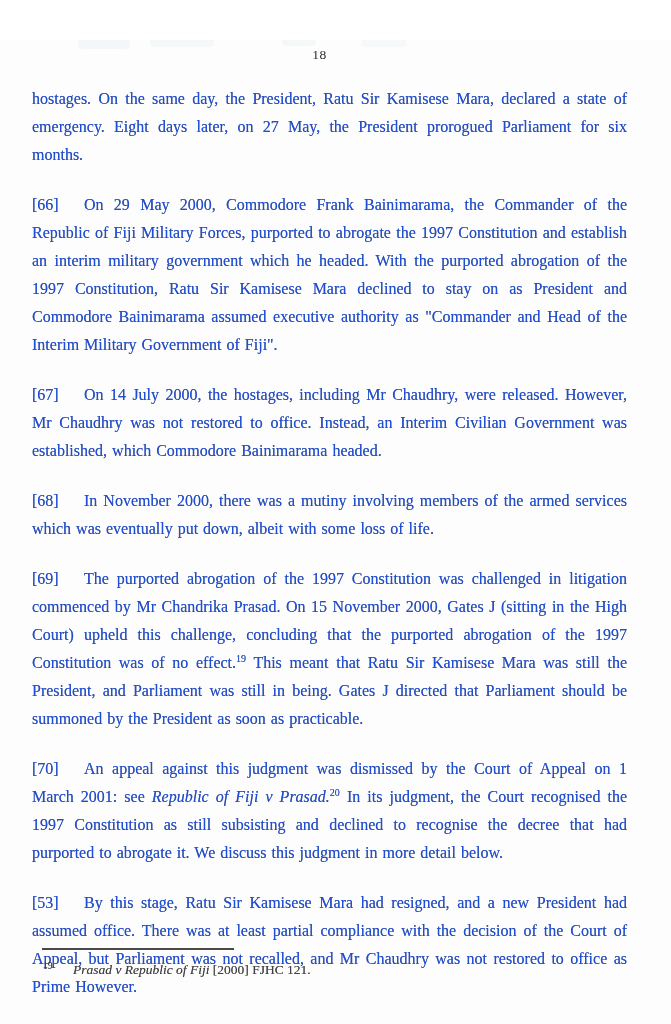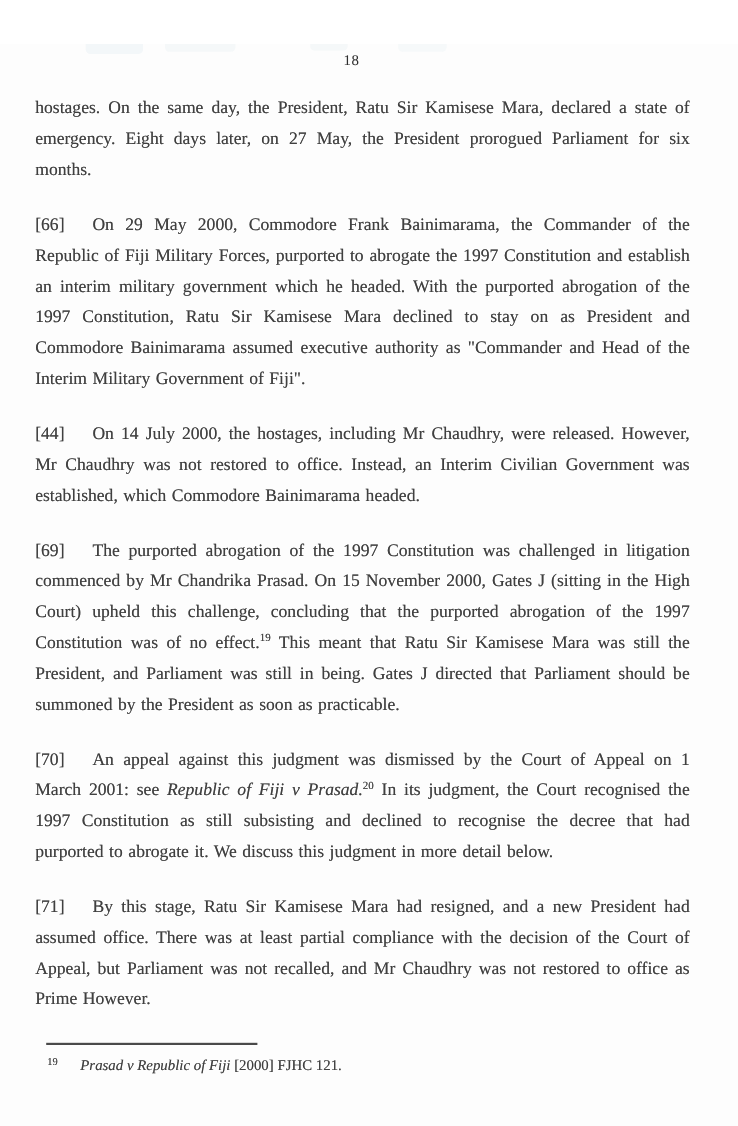--- a/index.html
+++ b/index.html
@@ -41,21 +41,21 @@
   }
 
   .content {
     padding: 0 44px 0 32px; 
   }
 
   .para {
     font-size: 16px;
     line-height: 28px;
     text-align: justify;
-    color: #404040;
+    color: #1d4ed8;
     text-shadow: 0 0 0.5px rgba(30,30,30,0.55);
     margin: 0;
     word-spacing: 1px;
   }
   .para.intro { margin-top: 21px; }
   .para.numbered { margin-top: 22px; }
 
   .para-num {
     display: inline-block;
     width: 52px;
@@ -113,28 +113,29 @@
   <div class="artifact a4"></div>
 
   <div class="page-number">18</div>
 
   <div class="content">
 
     <p class="para intro"><span>hostages.  On the same day, the President, Ratu Sir Kamisese Mara, declared a state of emergency.  Eight days later, on 27 May, the President prorogued Parliament for six months.</span></p>
 
     <p class="para numbered"><span class="para-num">[66]</span><span>On 29 May 2000, Commodore Frank Bainimarama, the Commander of the Republic of Fiji Military Forces, purported to abrogate the 1997 Constitution and establish an interim military government which he headed.  With the purported abrogation of the 1997 Constitution, Ratu Sir Kamisese Mara declined to stay on as President and Commodore Bainimarama assumed executive authority as "Commander and Head of the Interim Military Government of Fiji".</span></p>
 
-    <p class="para numbered"><span class="para-num">[44]</span><span>On 14 July 2000, the hostages, including Mr Chaudhry, were released.  However, Mr Chaudhry was not restored to office.  Instead, an Interim Civilian Government was established, which Commodore Bainimarama headed.</span></p>
+    <p class="para numbered"><span class="para-num">[67]</span><span>On 14 July 2000, the hostages, including Mr Chaudhry, were released.  However, Mr Chaudhry was not restored to office.  Instead, an Interim Civilian Government was established, which Commodore Bainimarama headed.</span></p>
 
+    <p class="para numbered"><span class="para-num">[68]</span><span>In November 2000, there was a mutiny involving members of the armed services which was eventually put down, albeit with some loss of life.</span></p>
 
     <p class="para numbered"><span class="para-num">[69]</span><span>The purported abrogation of the 1997 Constitution was challenged in litigation commenced by Mr Chandrika Prasad.  On 15 November 2000, Gates J (sitting in the High Court) upheld this challenge, concluding that the purported abrogation of the 1997 Constitution was of no effect.</span><sup class="fn-ref">19</sup><span> This meant that Ratu Sir Kamisese Mara was still the President, and Parliament was still in being.  Gates J directed that Parliament should be summoned by the President as soon as practicable.</span></p>
 
     <p class="para numbered"><span class="para-num">[70]</span><span>An appeal against this judgment was dismissed by the Court of Appeal on 1 March 2001: see </span><span class="case-italic">Republic of Fiji v Prasad.</span><sup class="fn-ref">20</sup><span> In its judgment, the Court recognised the 1997 Constitution as still subsisting and declined to recognise the decree that had purported to abrogate it.  We discuss this judgment in more detail below.</span></p>
 
-    <p class="para numbered"><span class="para-num">[71]</span><span>By this stage, Ratu Sir Kamisese Mara had resigned, and a new President had assumed office.  There was at least partial compliance with the decision of the Court of Appeal, but Parliament was not recalled, and Mr Chaudhry was not restored to office as Prime However.</span></p>
+    <p class="para numbered"><span class="para-num">[53]</span><span>By this stage, Ratu Sir Kamisese Mara had resigned, and a new President had assumed office.  There was at least partial compliance with the decision of the Court of Appeal, but Parliament was not recalled, and Mr Chaudhry was not restored to office as Prime However.</span></p>
 
   </div>
 
   <div class="footnotes">
     <div class="fn-rule"></div>
     <div class="fn-row"><span class="fn-num">19</span><span class="fn-case">Prasad v Republic of Fiji</span><span class="fn-cite"> [2000] FJHC 121.</span></div>
   </div>
 
 </div>
 

